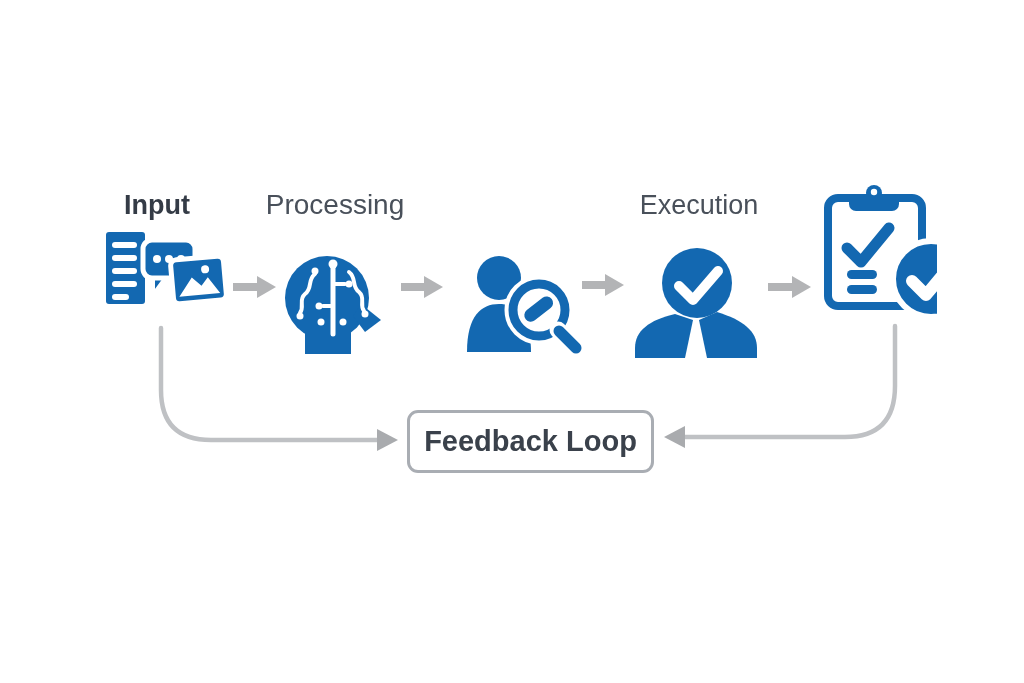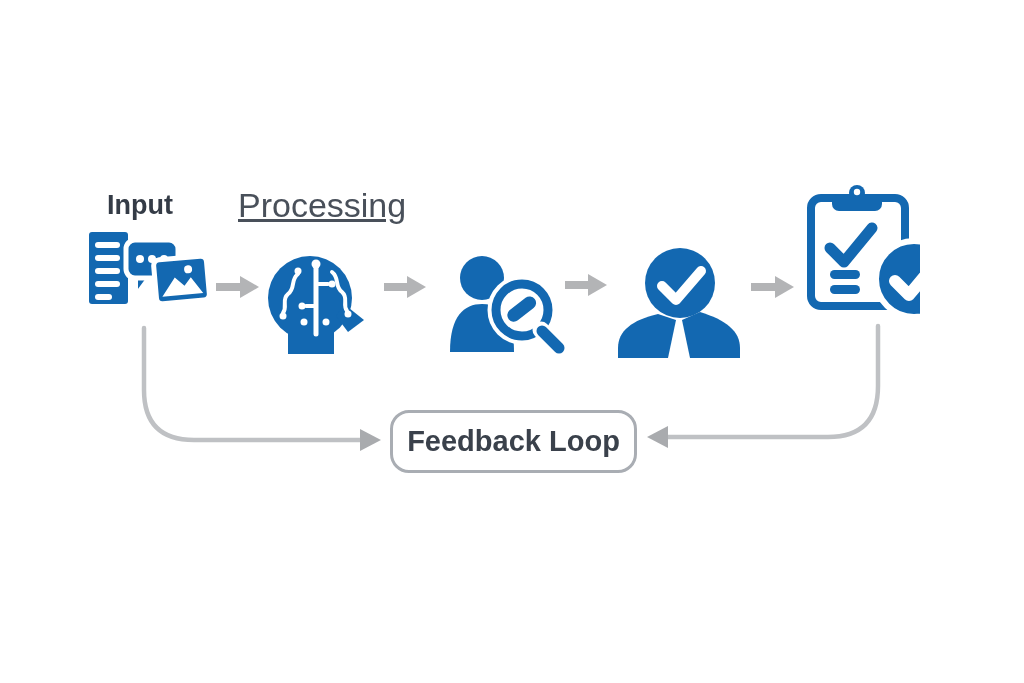--- a/index.html
+++ b/index.html
@@ -7,32 +7,32 @@
     --arrow-gray:#b3b4b6;
     --curve-gray:#bfc1c4;
     --head-gray:#a9abae;
     --box-border:#a9adb3;
     --label-dark:#343b46;
     --label-reg:#49505a;
   }
   html,body{margin:0;padding:0;background:#fff;}
   .canvas{
     position:relative;width:920px;height:683px;background:#ffffff;
-    font-family:"Liberation Sans", sans-serif;overflow:hidden;
+    font-family:"Liberation Sans", sans-serif;overflow:hidden;margin-left:17px;
   }
   .connectors{position:absolute;left:0;top:0;}
   .icon{position:absolute;}
   .label{position:absolute;font-size:27px;line-height:30px;color:var(--label-dark);}
   .center{text-align:center;}
   .bold{font-weight:700;color:var(--label-dark);}
   .regular{font-weight:400;color:var(--label-reg);}
-  .label .regular{font-size:34px;text-decoration:underline;}
+  .label .regular{font-size:28px;}
   .feedback-box{
     position:absolute;left:390px;top:410px;width:241px;height:57px;
-    border:3px solid var(--box-border);border-radius:19px;background:#fff;
+    border:3px solid var(--box-border);border-radius:11px;background:#fff;
     display:flex;align-items:center;justify-content:center;
     font-size:29px;font-weight:700;color:#3a414b;
   }
 </style>
 </head>
 <body>
 
 <div class="canvas">
 
   <svg class="connectors" width="1024" height="683" viewBox="0 0 1024 683" aria-hidden="true">
@@ -66,20 +66,21 @@
 
   <div class="label bold center" style="left:80px;top:190px;width:120px">Input</div>
 
   <div class="label center" style="left:238px;top:190px;width:160px">
     <div class="regular">Processing</div>
   </div>
 
   <div class="label" style="left:455px;top:190px;width:140px">
   </div>
 
+  <div class="label regular center" style="left:612px;top:190px;width:140px">Execution</div>
 
   <svg class="icon" style="left:86px;top:226px" width="124" height="86" viewBox="0 0 124 86" aria-hidden="true">
     <rect x="3" y="6" width="39" height="72" rx="3" fill="#1368b1"></rect>
     <g fill="#ffffff">
       <rect x="9" y="16" width="25" height="6" rx="3"></rect>
       <rect x="9" y="29" width="25" height="6" rx="3"></rect>
       <rect x="9" y="42" width="25" height="6" rx="3"></rect>
       <rect x="9" y="55" width="25" height="6" rx="3"></rect>
       <rect x="9" y="68" width="17" height="6" rx="3"></rect>
     </g>

